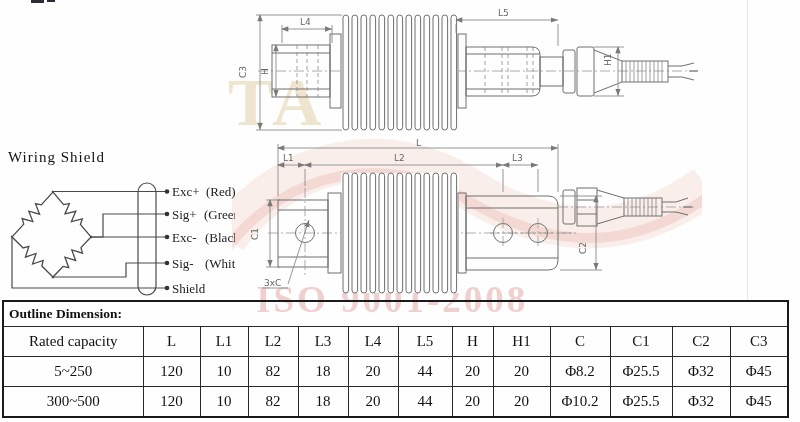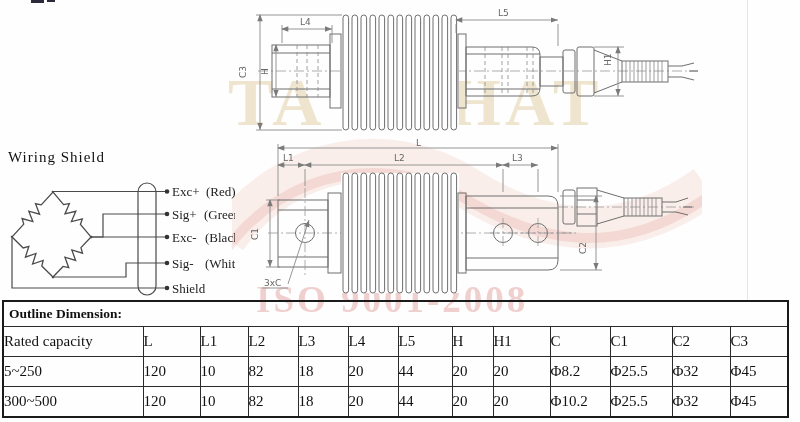--- a/index.html
+++ b/index.html
@@ -20,38 +20,37 @@
   .hatch{stroke:#777;stroke-width:.7;}
   .dtxt{font-family:"DejaVu Sans",sans-serif;font-size:9px;fill:#666;}
   .wire{stroke:#4a4a4a;stroke-width:1.2;fill:none;}
   .res{stroke:#4a4a4a;stroke-width:1.3;fill:none;stroke-linejoin:miter;}
   .lead-sig{font-size:13px;fill:#1c1c1c;font-family:"Liberation Serif",serif;}
   #wiring-title{position:absolute;left:8px;top:149px;font-size:15px;color:#111;
                 letter-spacing:1px;z-index:2;}
   
   #dim-table-wrap{position:absolute;left:2px;top:300px;z-index:3;}
   table{border-collapse:collapse;table-layout:fixed;width:631px;background:transparent;}
-  td{border:1px solid #2a2a2a;font-size:15px;color:#111;
+  td{border:1px solid #2a2a2a;text-align:center;font-size:15px;color:#111;
      padding:0;height:29px;overflow:hidden;}
   tr.title-row td{text-align:left;font-weight:bold;font-size:13.5px;padding:3px 5px;height:18px;}
   table{border:2px solid #1a1a1a;}
   .artifact{position:absolute;background:#2b2b3a;z-index:4;}
   #fold-line{position:absolute;left:747px;top:0;width:1px;height:300px;background:#e7e7e7;z-index:0;}
 </style>
 </head>
 <body>
 
 <div id="page">
 
   <div class="artifact" style="left:31px;top:0;width:13px;height:3px;"></div>
   <div class="artifact" style="left:47px;top:0;width:8px;height:2px;"></div>
   <div id="fold-line"></div>
 
   <div class="wm-brand" style="left:228px;">TA</div>
-  <div class="wm-brand" style="left:448px;">HAT</div>
   <div class="wm-iso">ISO 9001-2008</div>
 
   <svg width="0" height="0">
     <defs>
       <marker id="arrE" markerWidth="9" markerHeight="7" refX="8" refY="3" orient="auto">
         <path d="M0,0 L8,3 L0,6 z" fill="#7a7a7a"></path>
       </marker>
       <marker id="arrS" markerWidth="9" markerHeight="7" refX="1" refY="3" orient="auto">
         <path d="M8,0 L0,3 L8,6 z" fill="#7a7a7a"></path>
       </marker>

